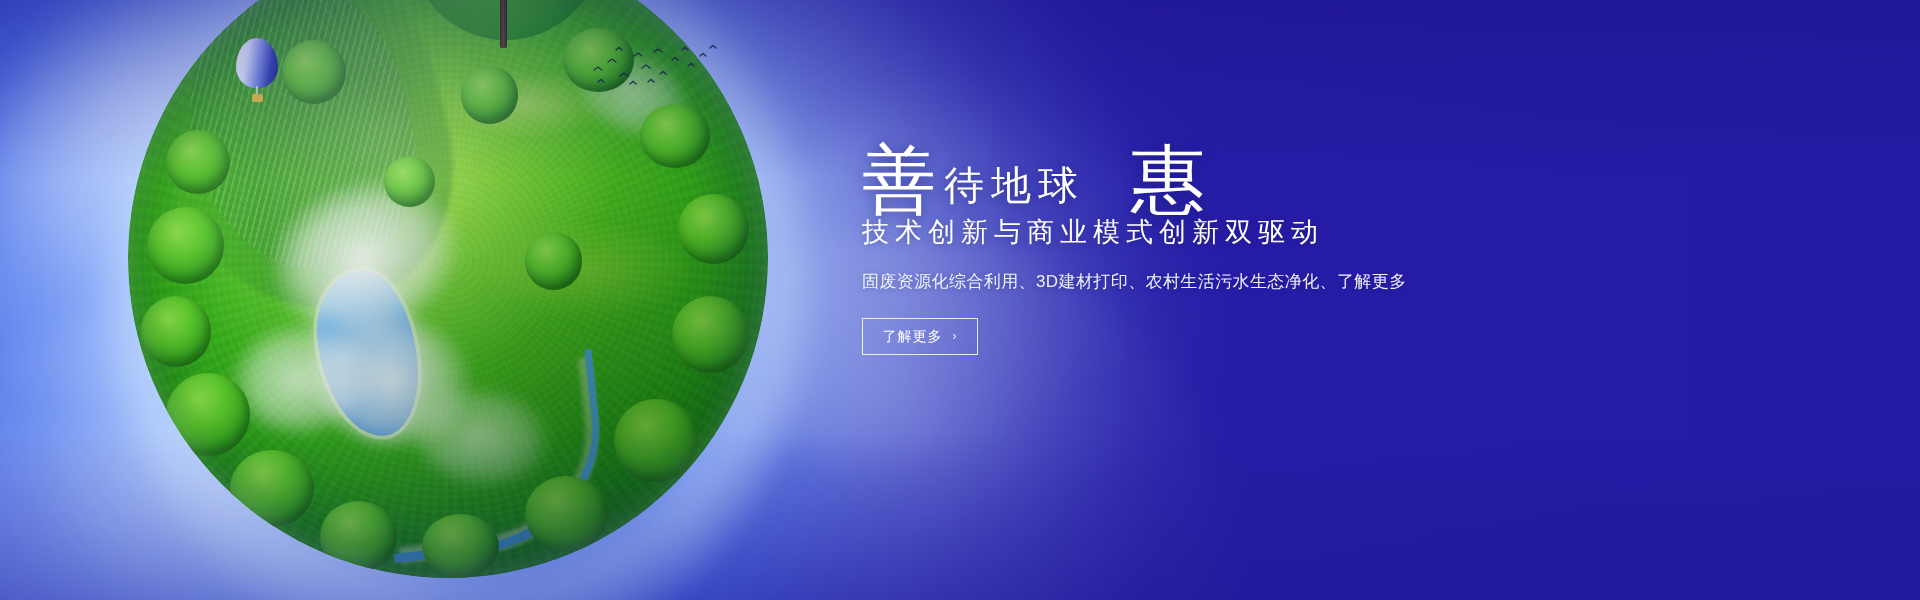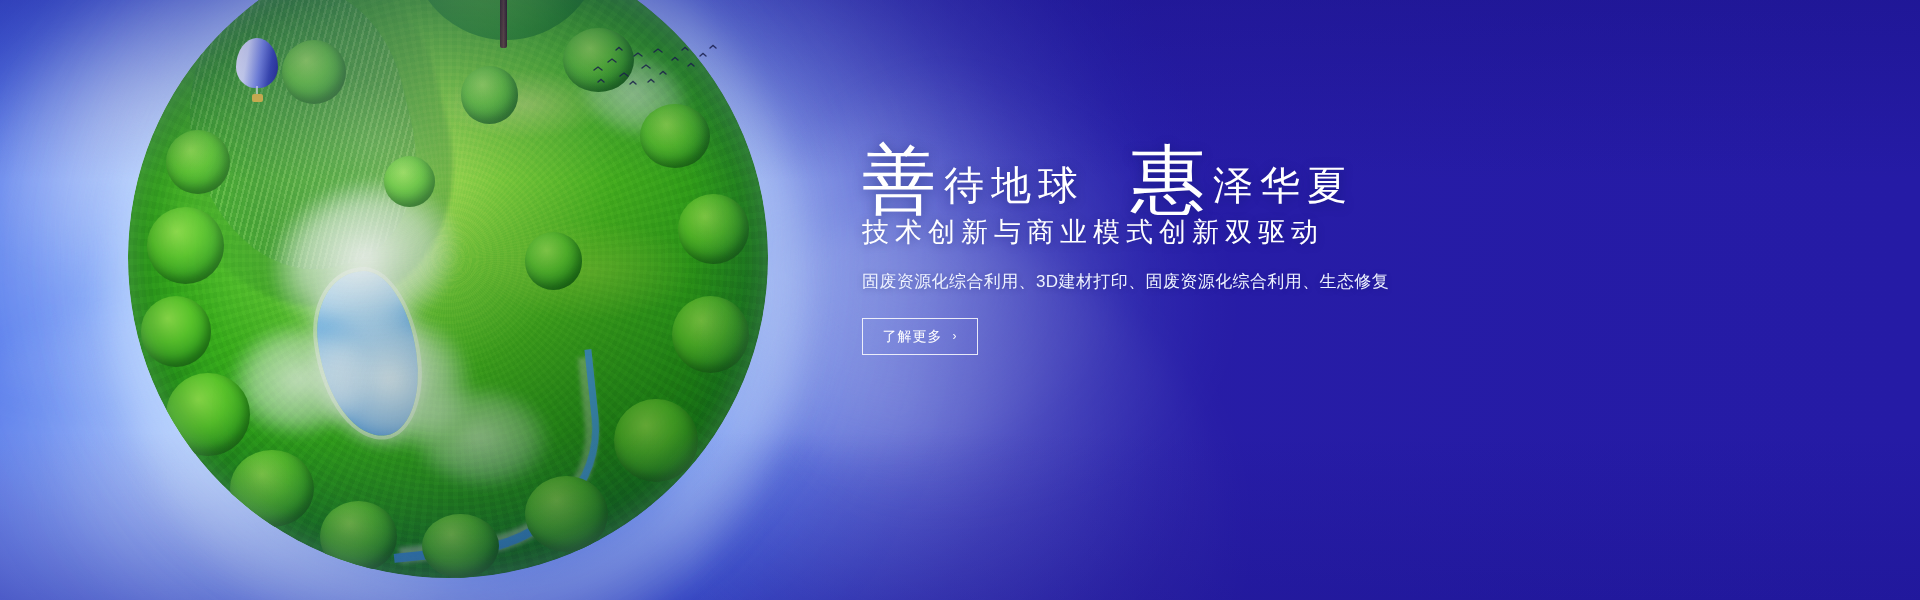--- a/index.html
+++ b/index.html
@@ -315,26 +315,25 @@
   <div class="bg-right-wash"></div>
   <div class="bg-top-wash"></div>
 
   <div class="content">
 
     <div class="headline">
       <span class="hl-big">善</span>
       <span class="hl-small">待地球</span>
       <span class="hl-gap"></span>
       <span class="hl-big">惠</span>
-      <span class="hl-small">泽华夏</span>
     </div>
 
     <div class="subtitle">技术创新与商业模式创新双驱动</div>
 
-    <div class="desc">固废资源化综合利用、3D建材打印、固废资源化综合利用、生态修复</div>
+    <div class="desc">固废资源化综合利用、3D建材打印、农村生活污水生态净化、了解更多</div>
 
     <div class="cta">
       <span>了解更多</span>
       <span class="chev">›</span>
     </div>
 
   </div>
 </div>
 
 </body></html>

